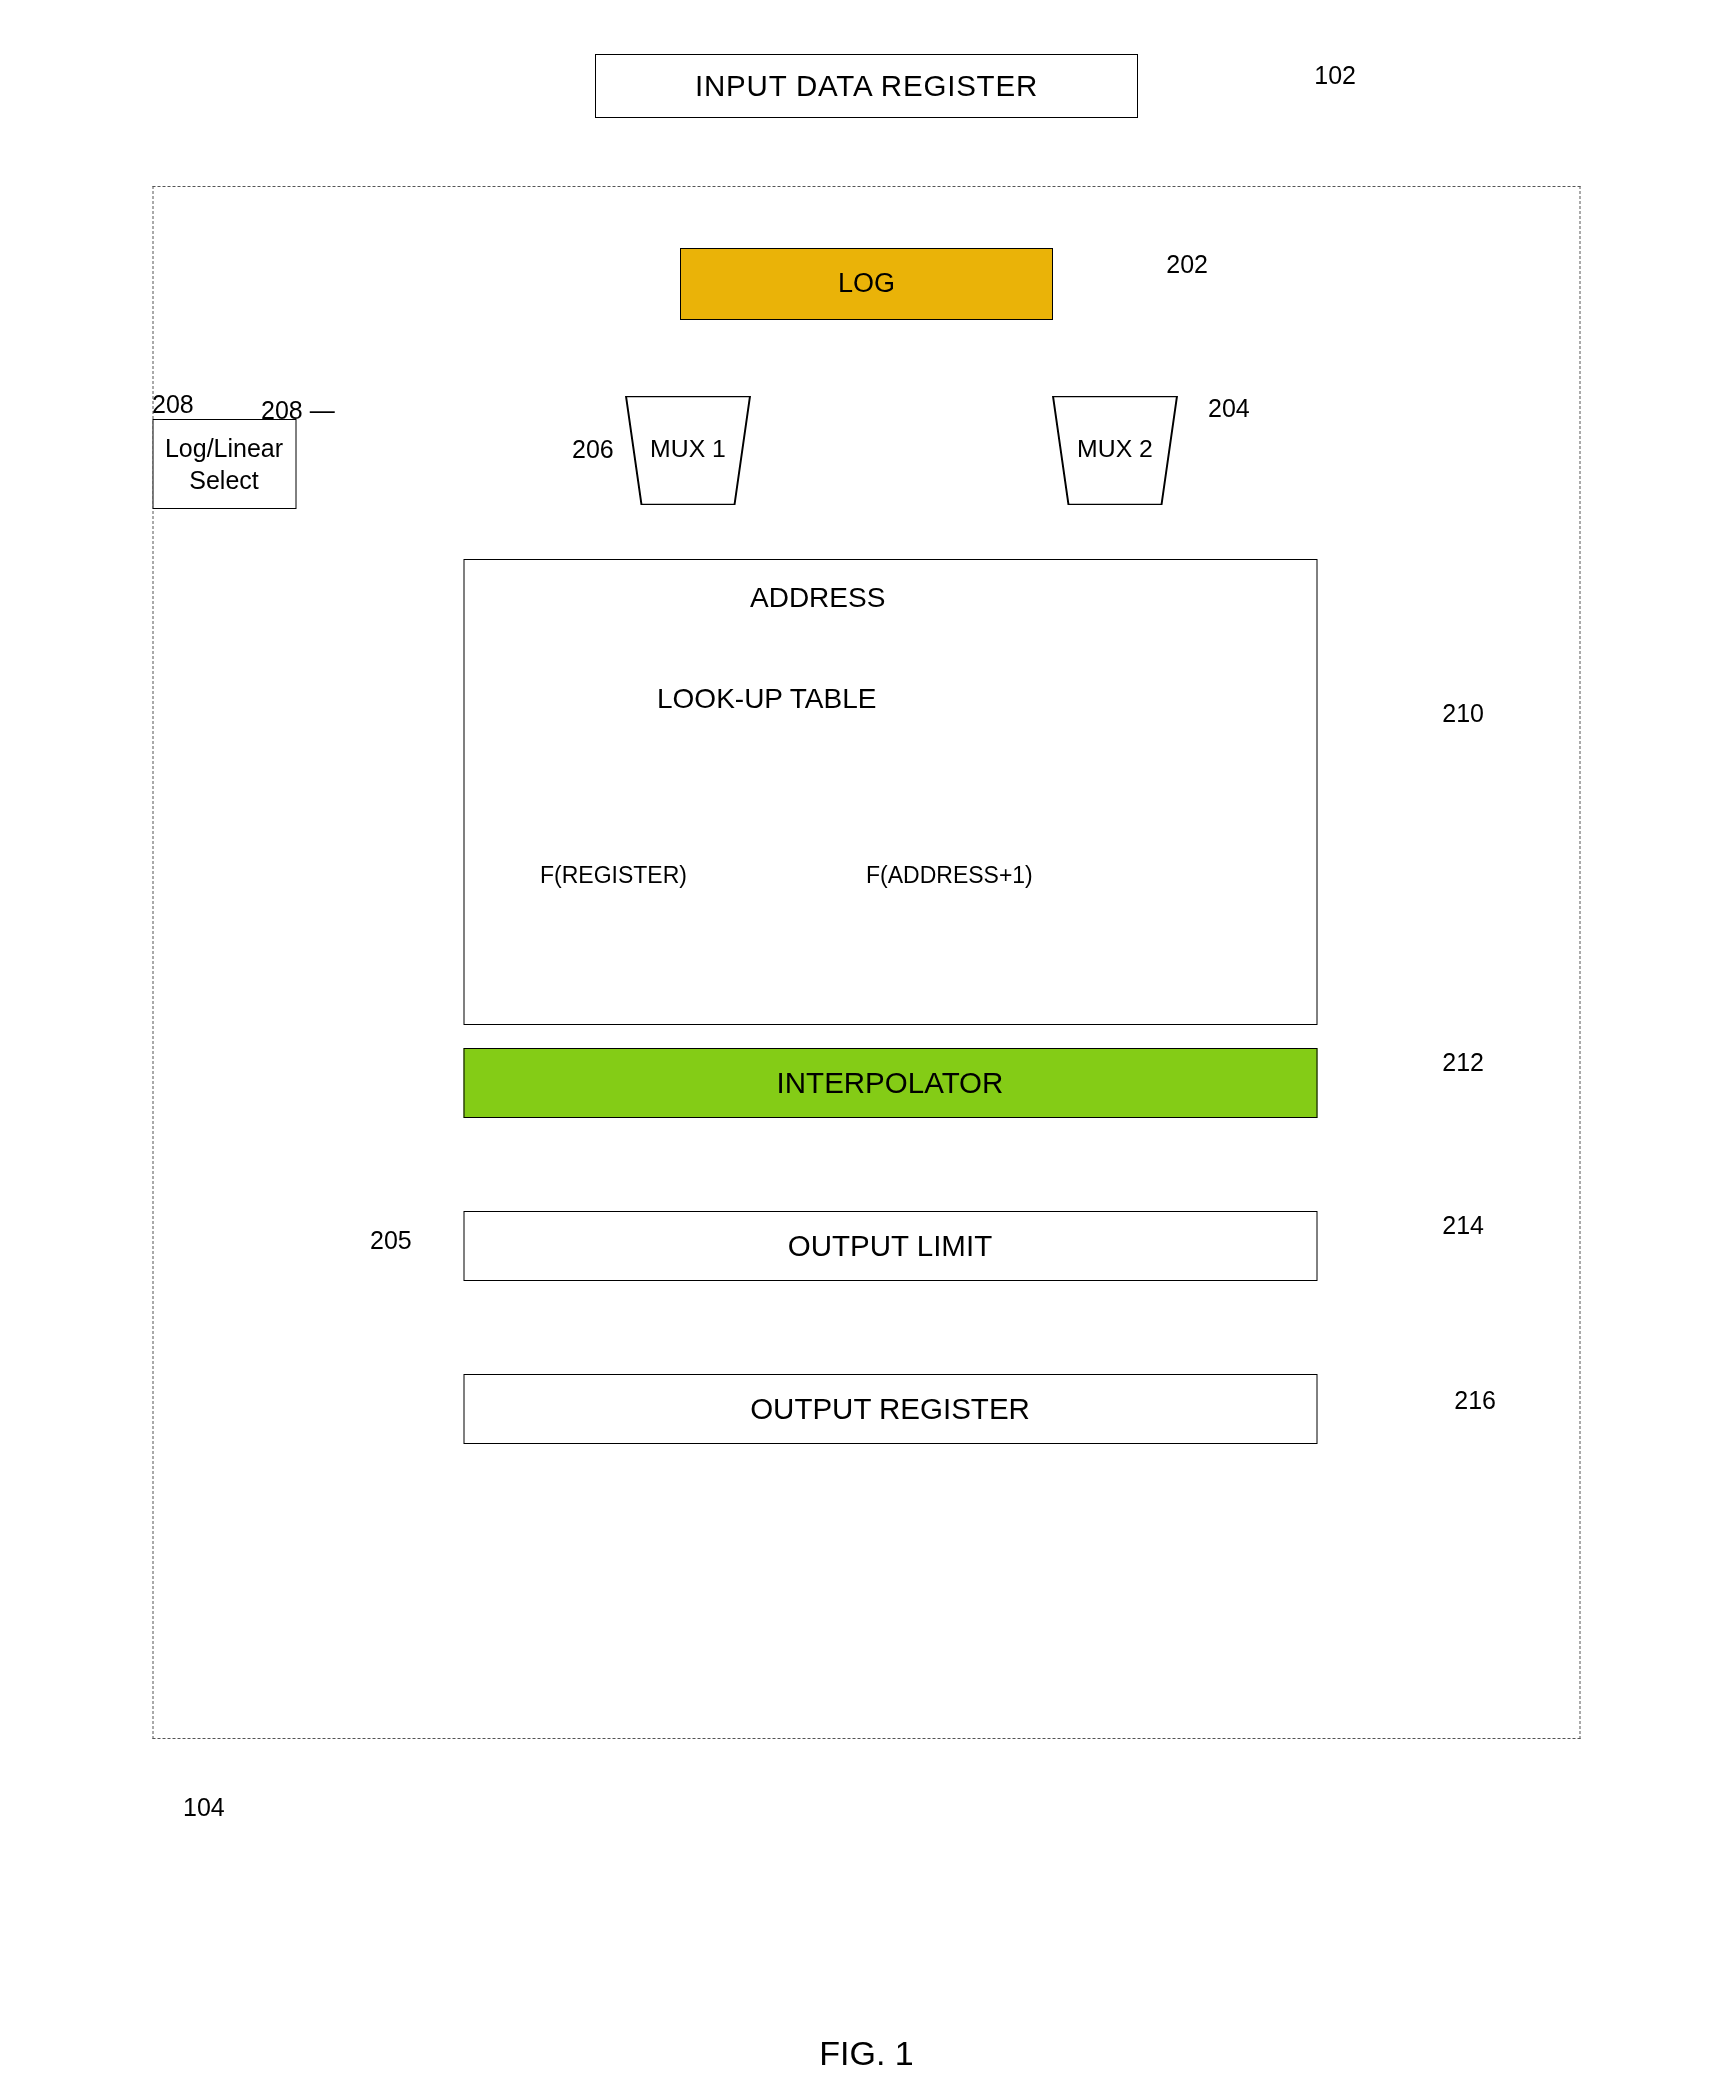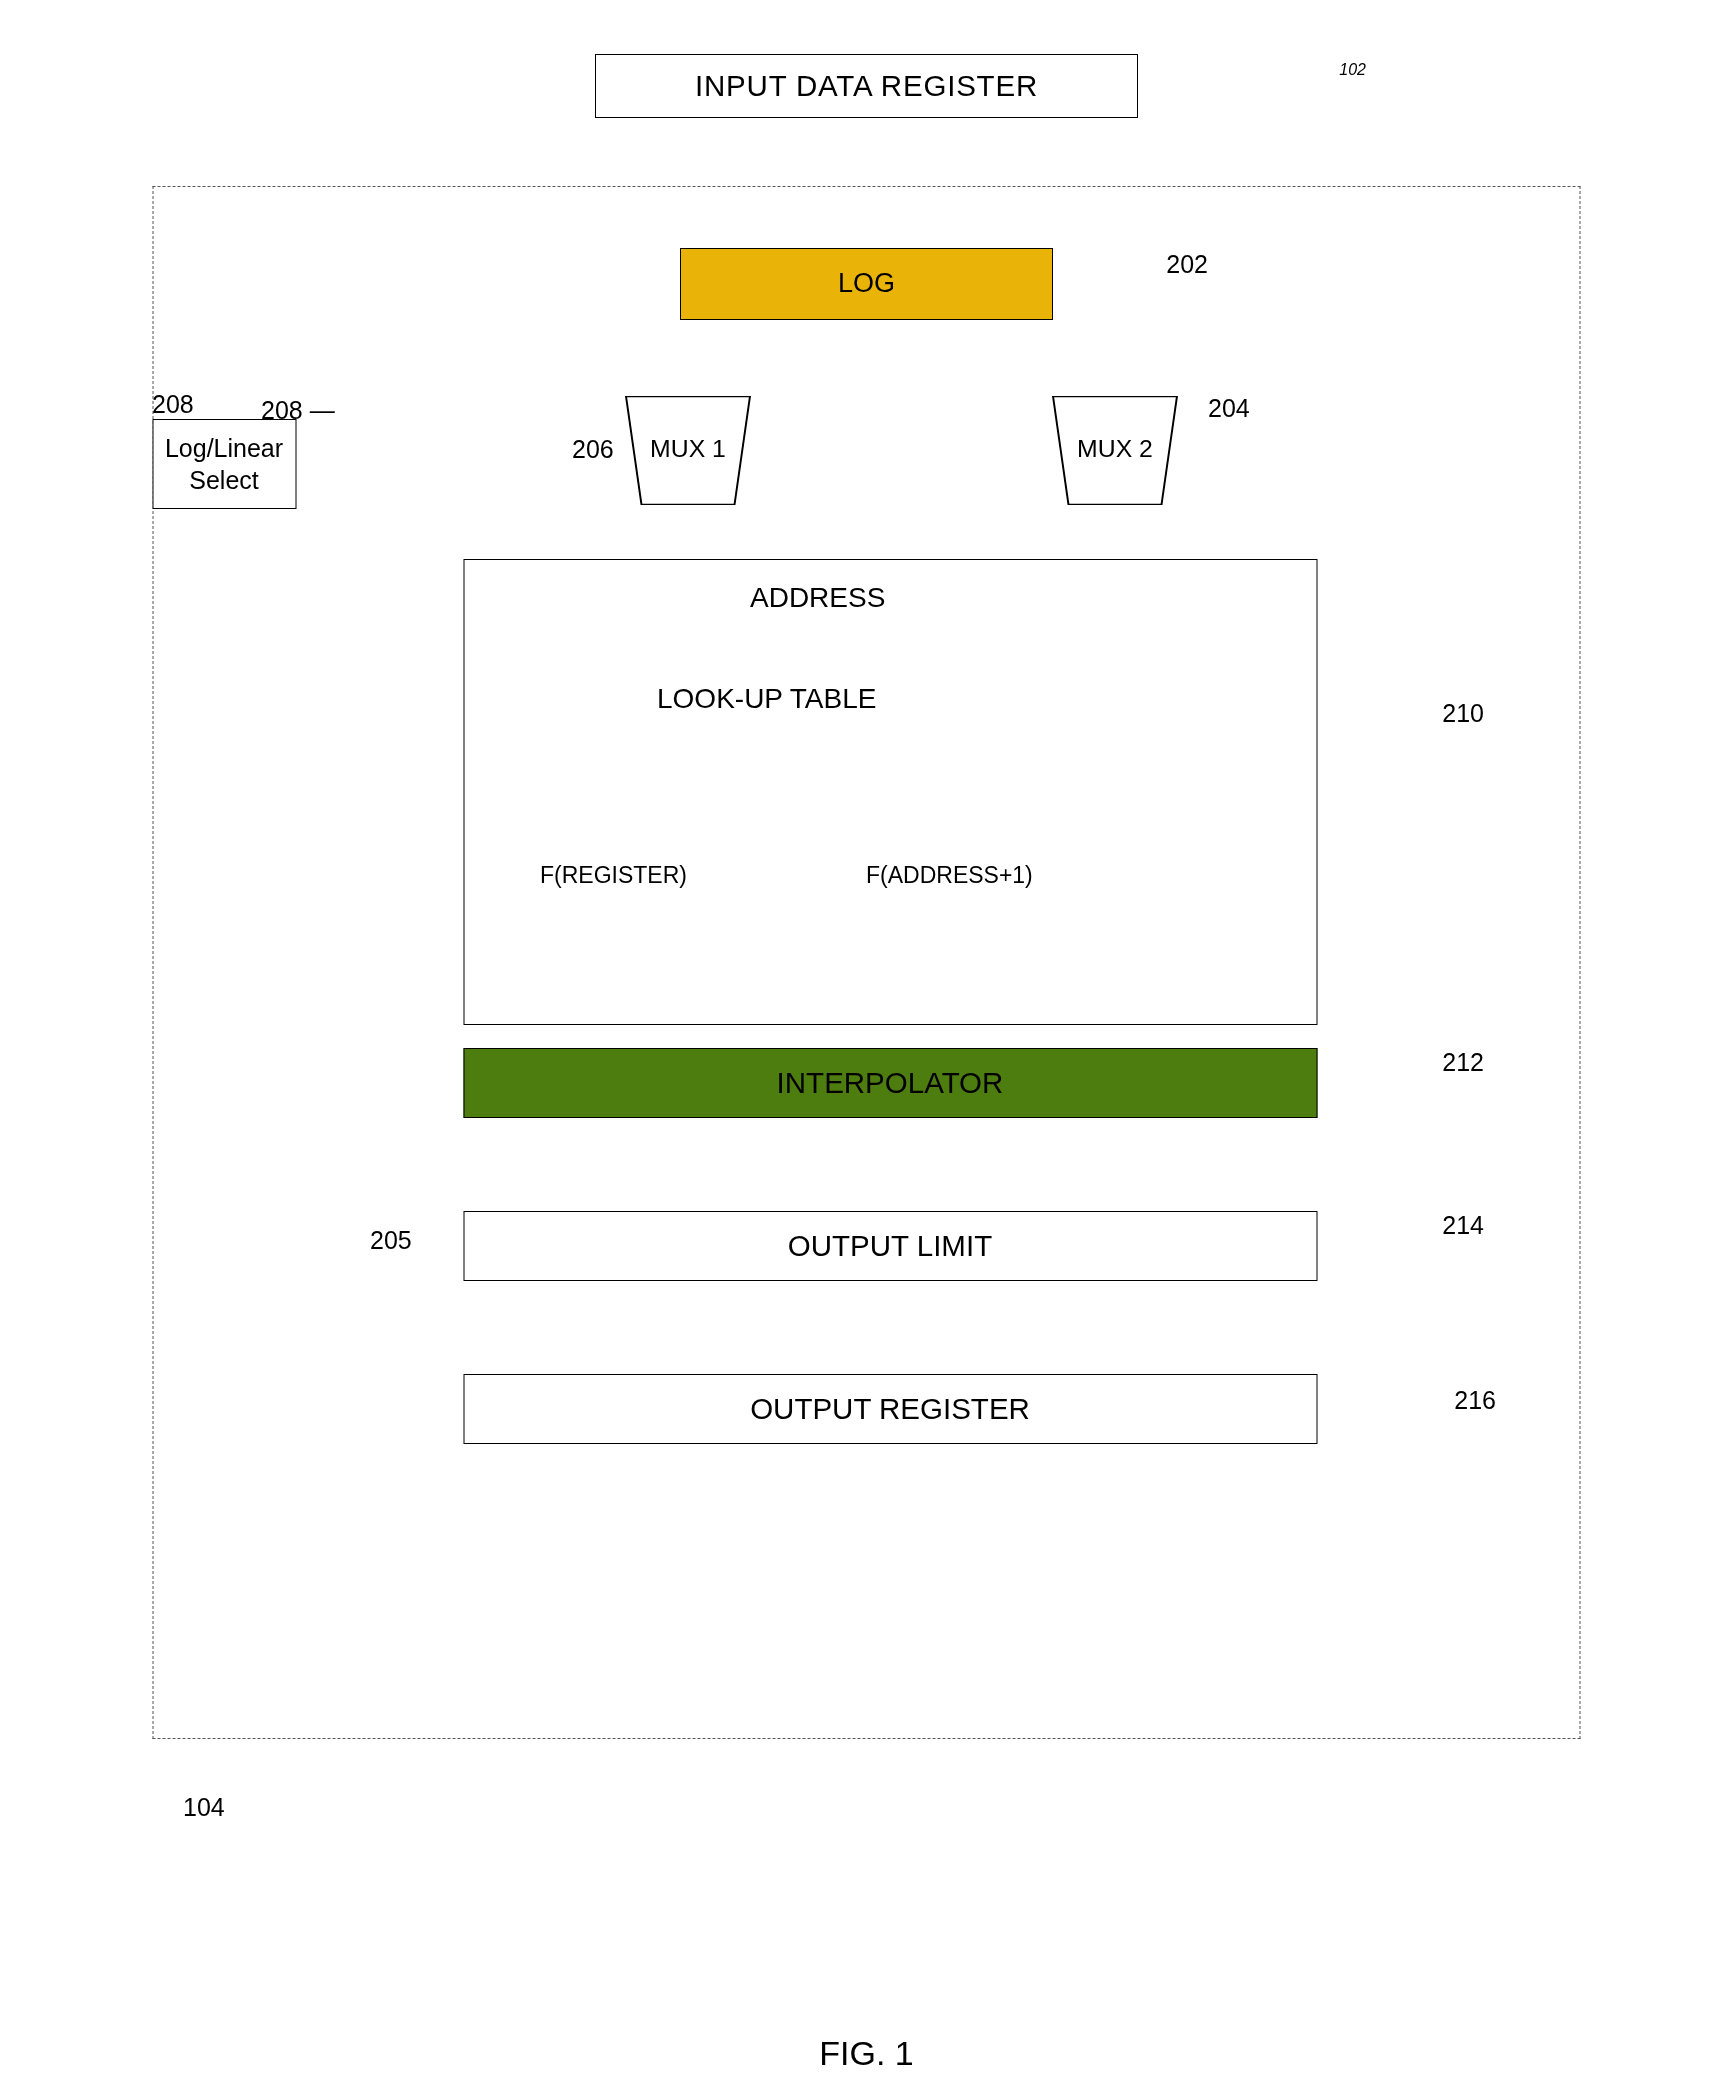--- a/index.html
+++ b/index.html
@@ -33,23 +33,22 @@
       font-size: 29.5px;
       font-weight: normal;
       background: #fff;
       letter-spacing: 0.8px;
     }
 
     
     .label-102 {
       position: absolute;
       top: 29.5px;
-      right: 238px;
-      font-size: 16px;
-      font-style: italic;
+      right: 248px;
+      font-size: 25px;
     }
 
     
     .outer-dashed-box {
       position: absolute;
       top: 155px;
       left: 23px;
       width: 1428px;
       height: 1553px;
       border: 1.6px dashed #555;
@@ -155,21 +154,21 @@
     
     .interpolator-box {
       position: absolute;
       top: 1017px;
       left: 334px;
       width: 854px;
       border: 1.6px solid #000;
       text-align: center;
       padding: 17px 15.5px;
       font-size: 29.5px;
-      background: #4d7c0f;
+      background: #84cc16;
     }
     .label-212 {
       position: absolute;
       top: 1017px;
       right: 120px;
       font-size: 25px;
     }
 
     
     .output-limit-box {

